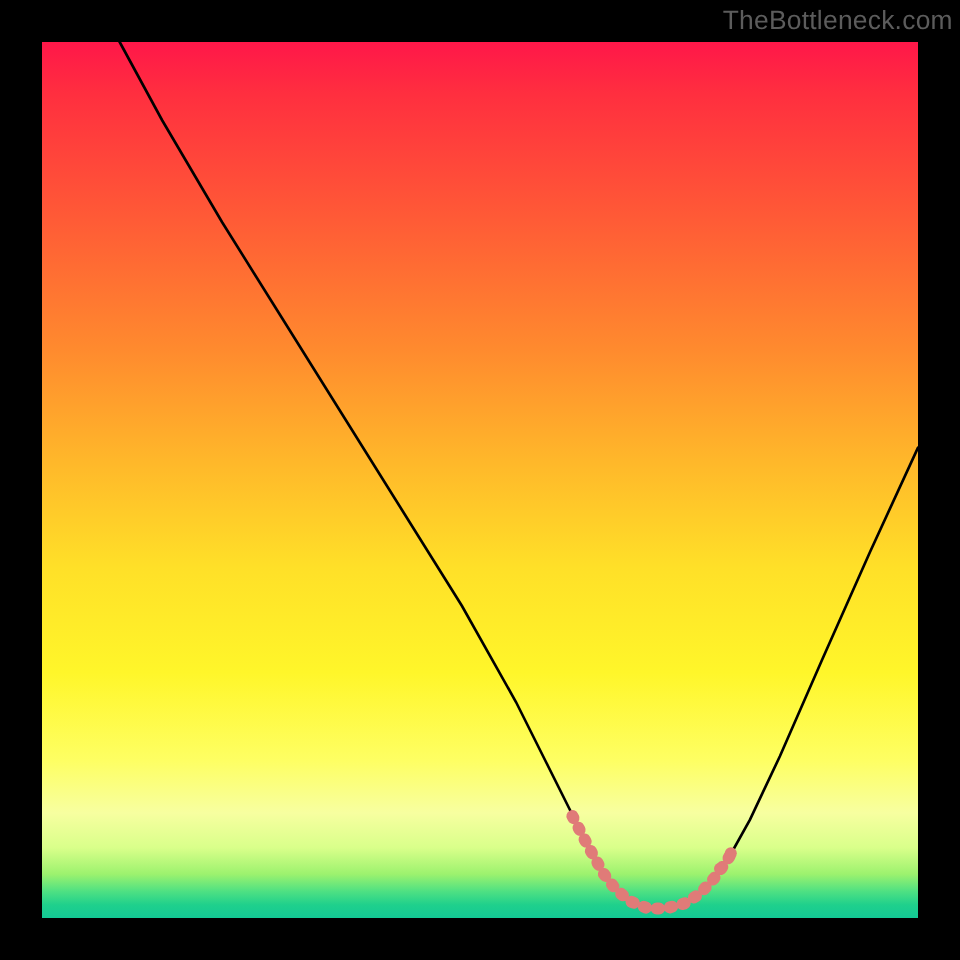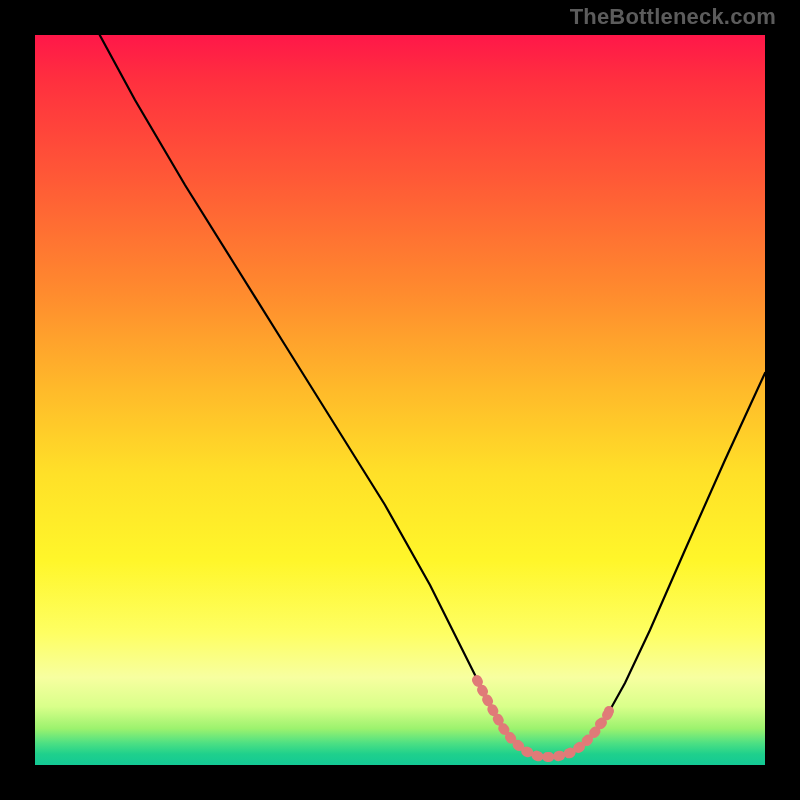--- a/index.html
+++ b/index.html
@@ -13,24 +13,24 @@
   }
   .frame {
     position: relative;
     width: 800px;
     height: 800px;
     background: #000;
   }
   .watermark {
     position: absolute;
     top: 4px;
-    right: 24px;
+    right: 6px;
     color: #5c5c5c;
     font-size: 22px;
-    font-weight: 700;
+    font-weight: 400;
     letter-spacing: 0.2px;
   }
   .plot-area {
     position: absolute;
     left: 35px;
     top: 35px;
     width: 730px;
     height: 730px;
     
     background: linear-gradient(

